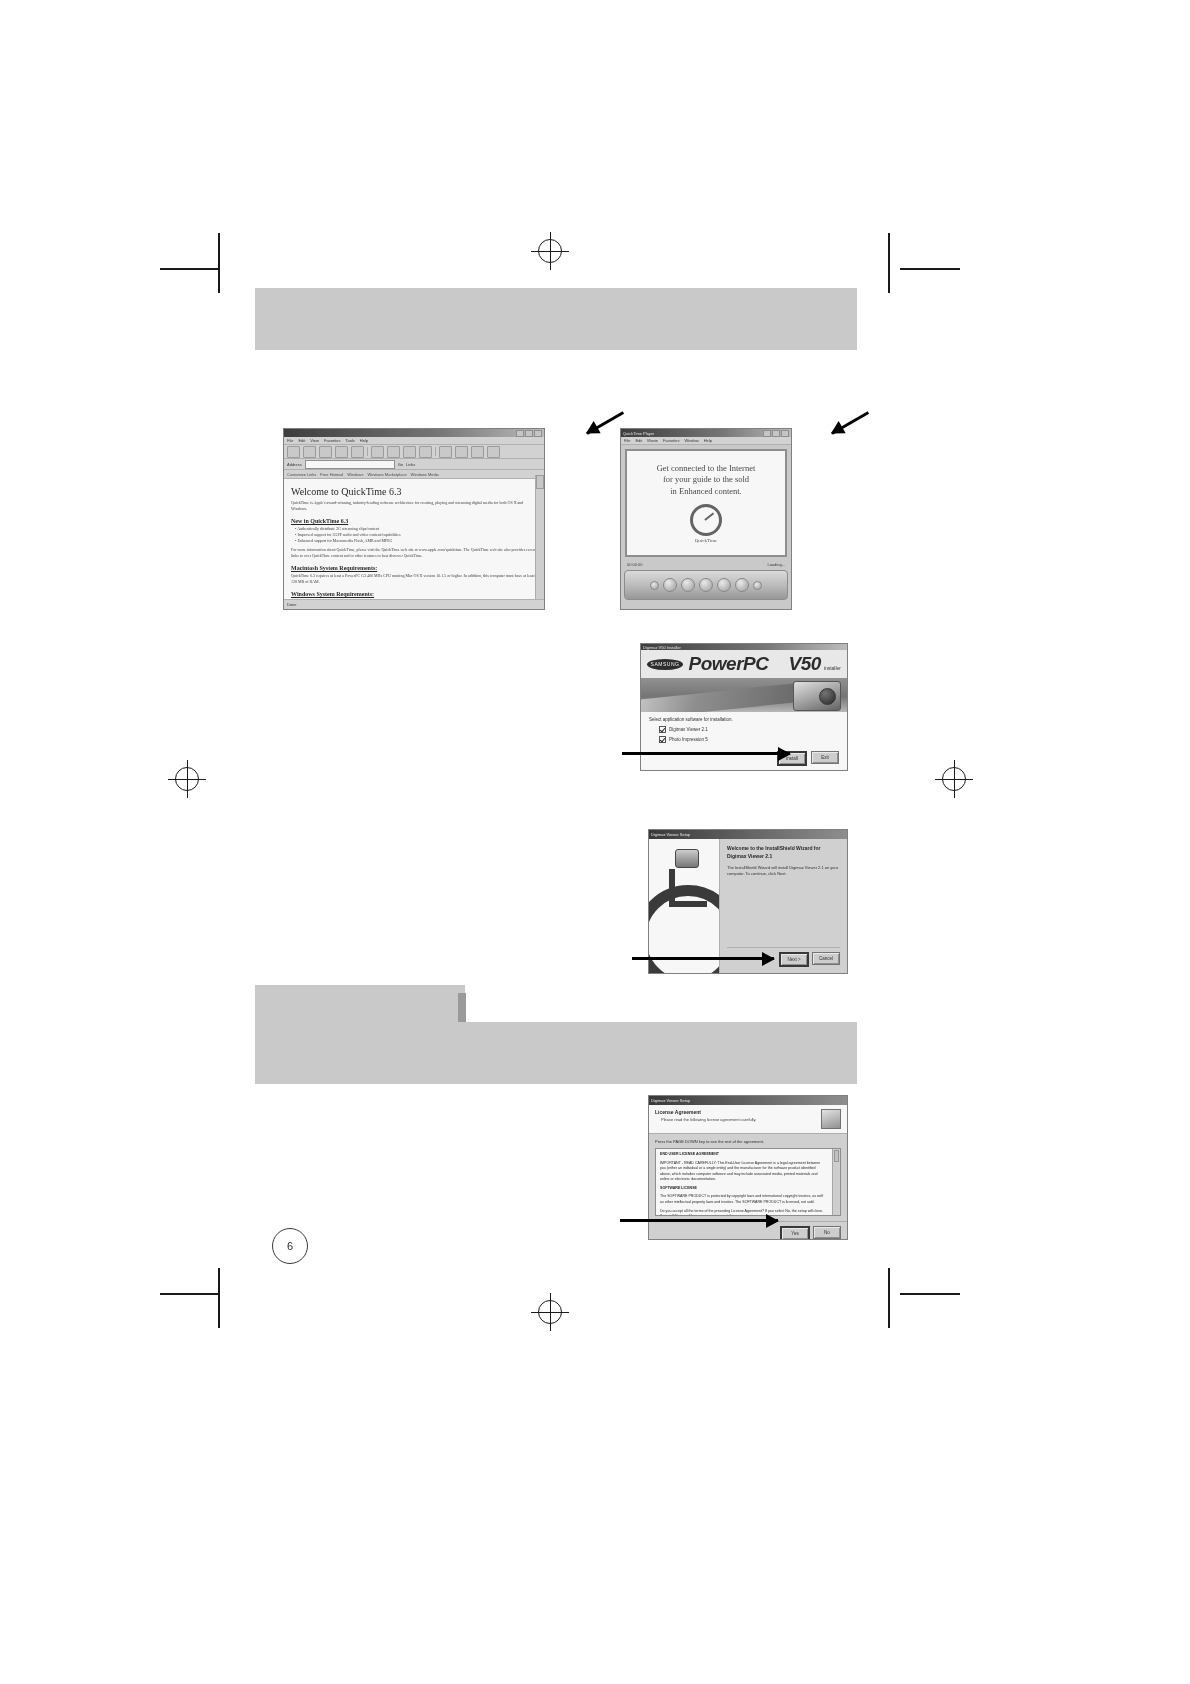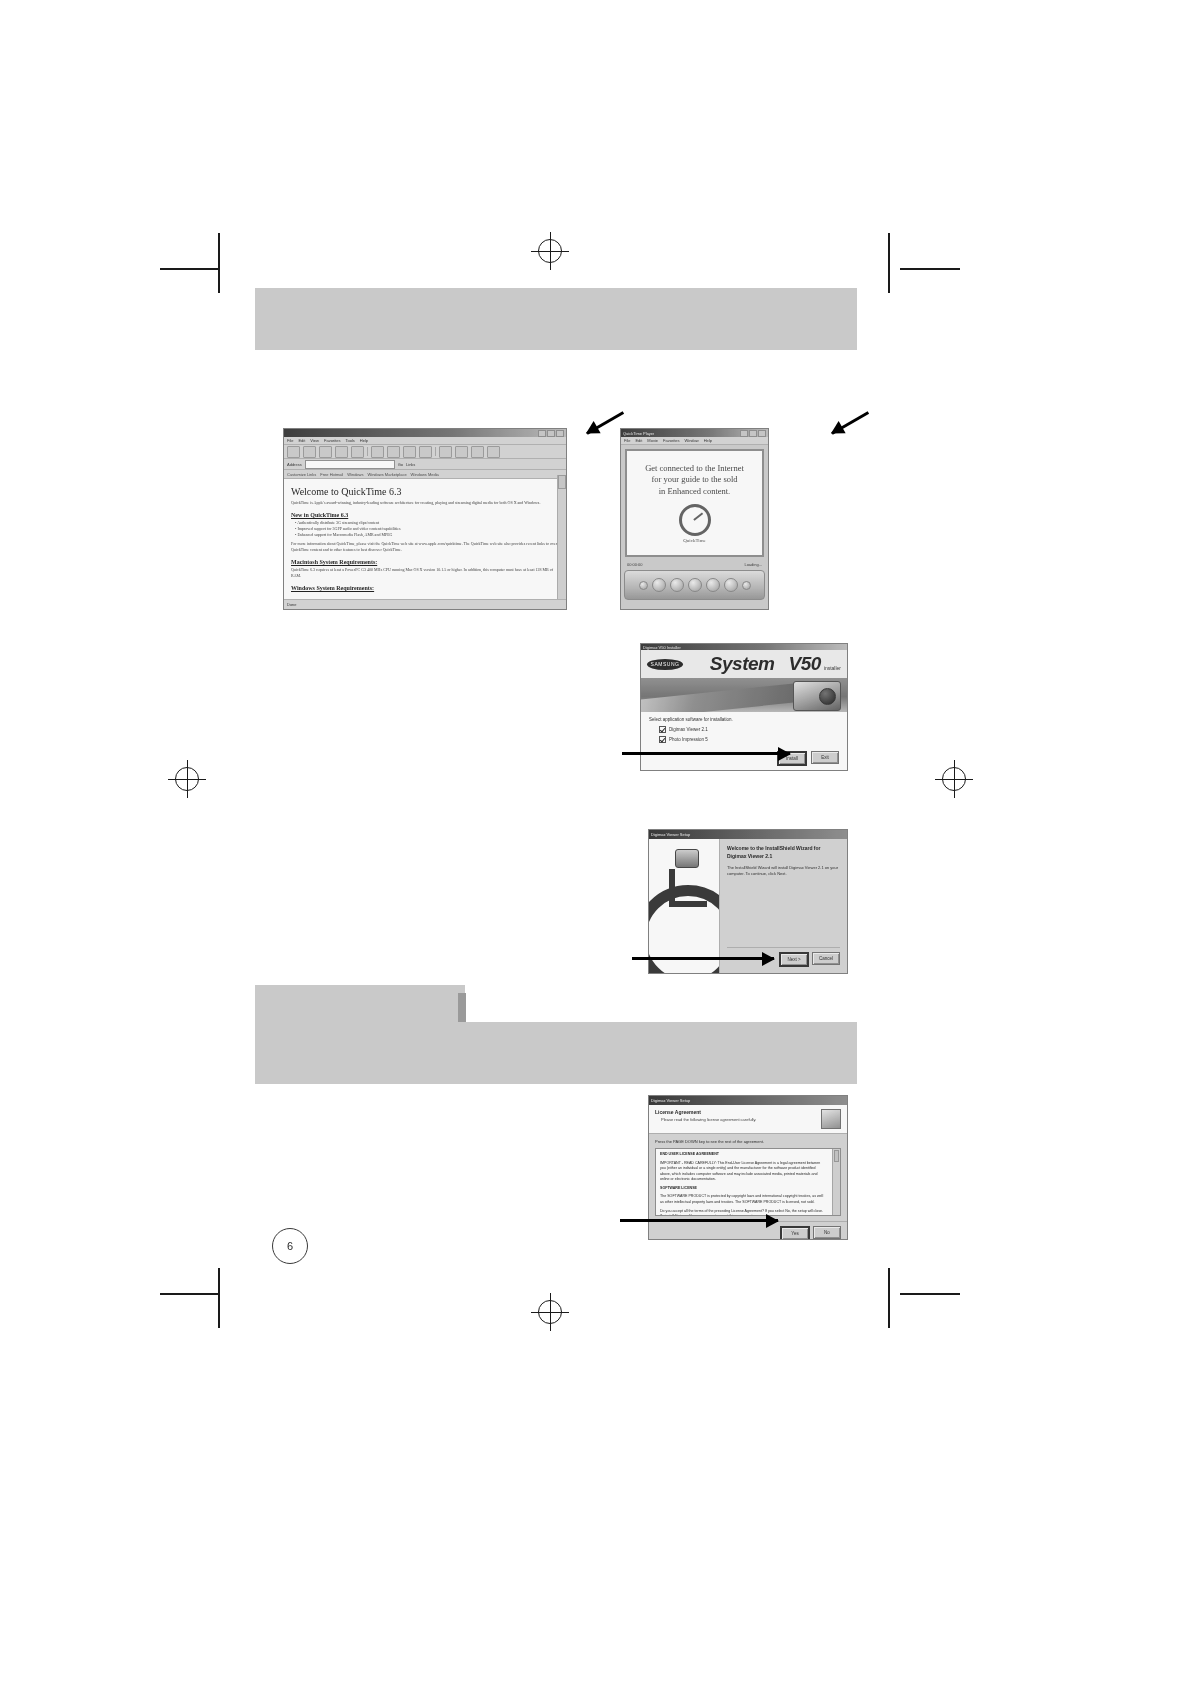--- a/index.html
+++ b/index.html
@@ -185,21 +185,21 @@
   </div>
   <div class="band-shadow" style="left:458px;top:993px;width:8px;height:40px;"></div>
   <div class="band" style="left:255px;top:1022px;width:602px;height:62px;">
     <div class="band-text"></div>
   </div>
 
   <div class="pagenum" style="left:272px;top:1228px;">
     <span>6</span>
   </div>
 
-  <div class="shot flat" style="left:283px;top:428px;width:284px;height:182px;">
+  <div class="shot flat" style="left:283px;top:428px;width:262px;height:182px;">
     <div class="tbar">
       <span class="tt"></span>
       <span class="tbtns">
         <i></i>
         <i></i>
         <i></i>
       </span>
     </div>
 
     <div class="menubar">
@@ -264,21 +264,21 @@
       </div>
     <div class="statusbar">
       <span>Done</span>
     </div>
   </div>
 
   <div class="arrow-dg" style="left:545px;top:432px;width:42px;height:3px;">
     <div class="arrow-ann" style="left:0;top:0;width:42px;transform:rotate(150deg);transform-origin:right center;"></div>
   </div>
 
-  <div class="shot flat" style="left:620px;top:428px;width:149px;height:182px;background:#cfccc7;">
+  <div class="shot flat" style="left:620px;top:428px;width:172px;height:182px;background:#cfccc7;">
     <div class="tbar">
       <span class="tt">QuickTime Player</span>
       <span class="tbtns">
         <i></i>
         <i></i>
         <i></i>
       </span>
     </div>
     <div class="menubar">
       <span>File</span>
@@ -316,22 +316,22 @@
     <div class="arrow-ann" style="left:0;top:0;width:42px;transform:rotate(150deg);transform-origin:right center;"></div>
   </div>
 
   <div class="shot flat" style="left:640px;top:643px;width:208px;height:128px;background:#fff;">
     <div class="tbar" style="height:6px;">
       <span class="tt">Digimax V50 Installer</span>
     </div>
     <div class="dg-head">
       <div class="dg-samsung">SAMSUNG</div>
       <div style="display:flex;align-items:baseline;">
-        <span class="dg-title">System</span>
-        <span class="dg-title" style="margin-left:14px;">V50</span>
+        <span class="dg-title">PowerPC</span>
+        <span class="dg-title" style="margin-left:20px;">V50</span>
         <span class="dg-sub">installer</span>
       </div>
     </div>
     <div class="dg-photo">
       <div class="dg-cam"></div>
     </div>
     <div class="dg-body">
       <div class="dg-lead">Select application software for installation.</div>
       <div class="dg-opt">
         <span class="dg-box on"></span>

